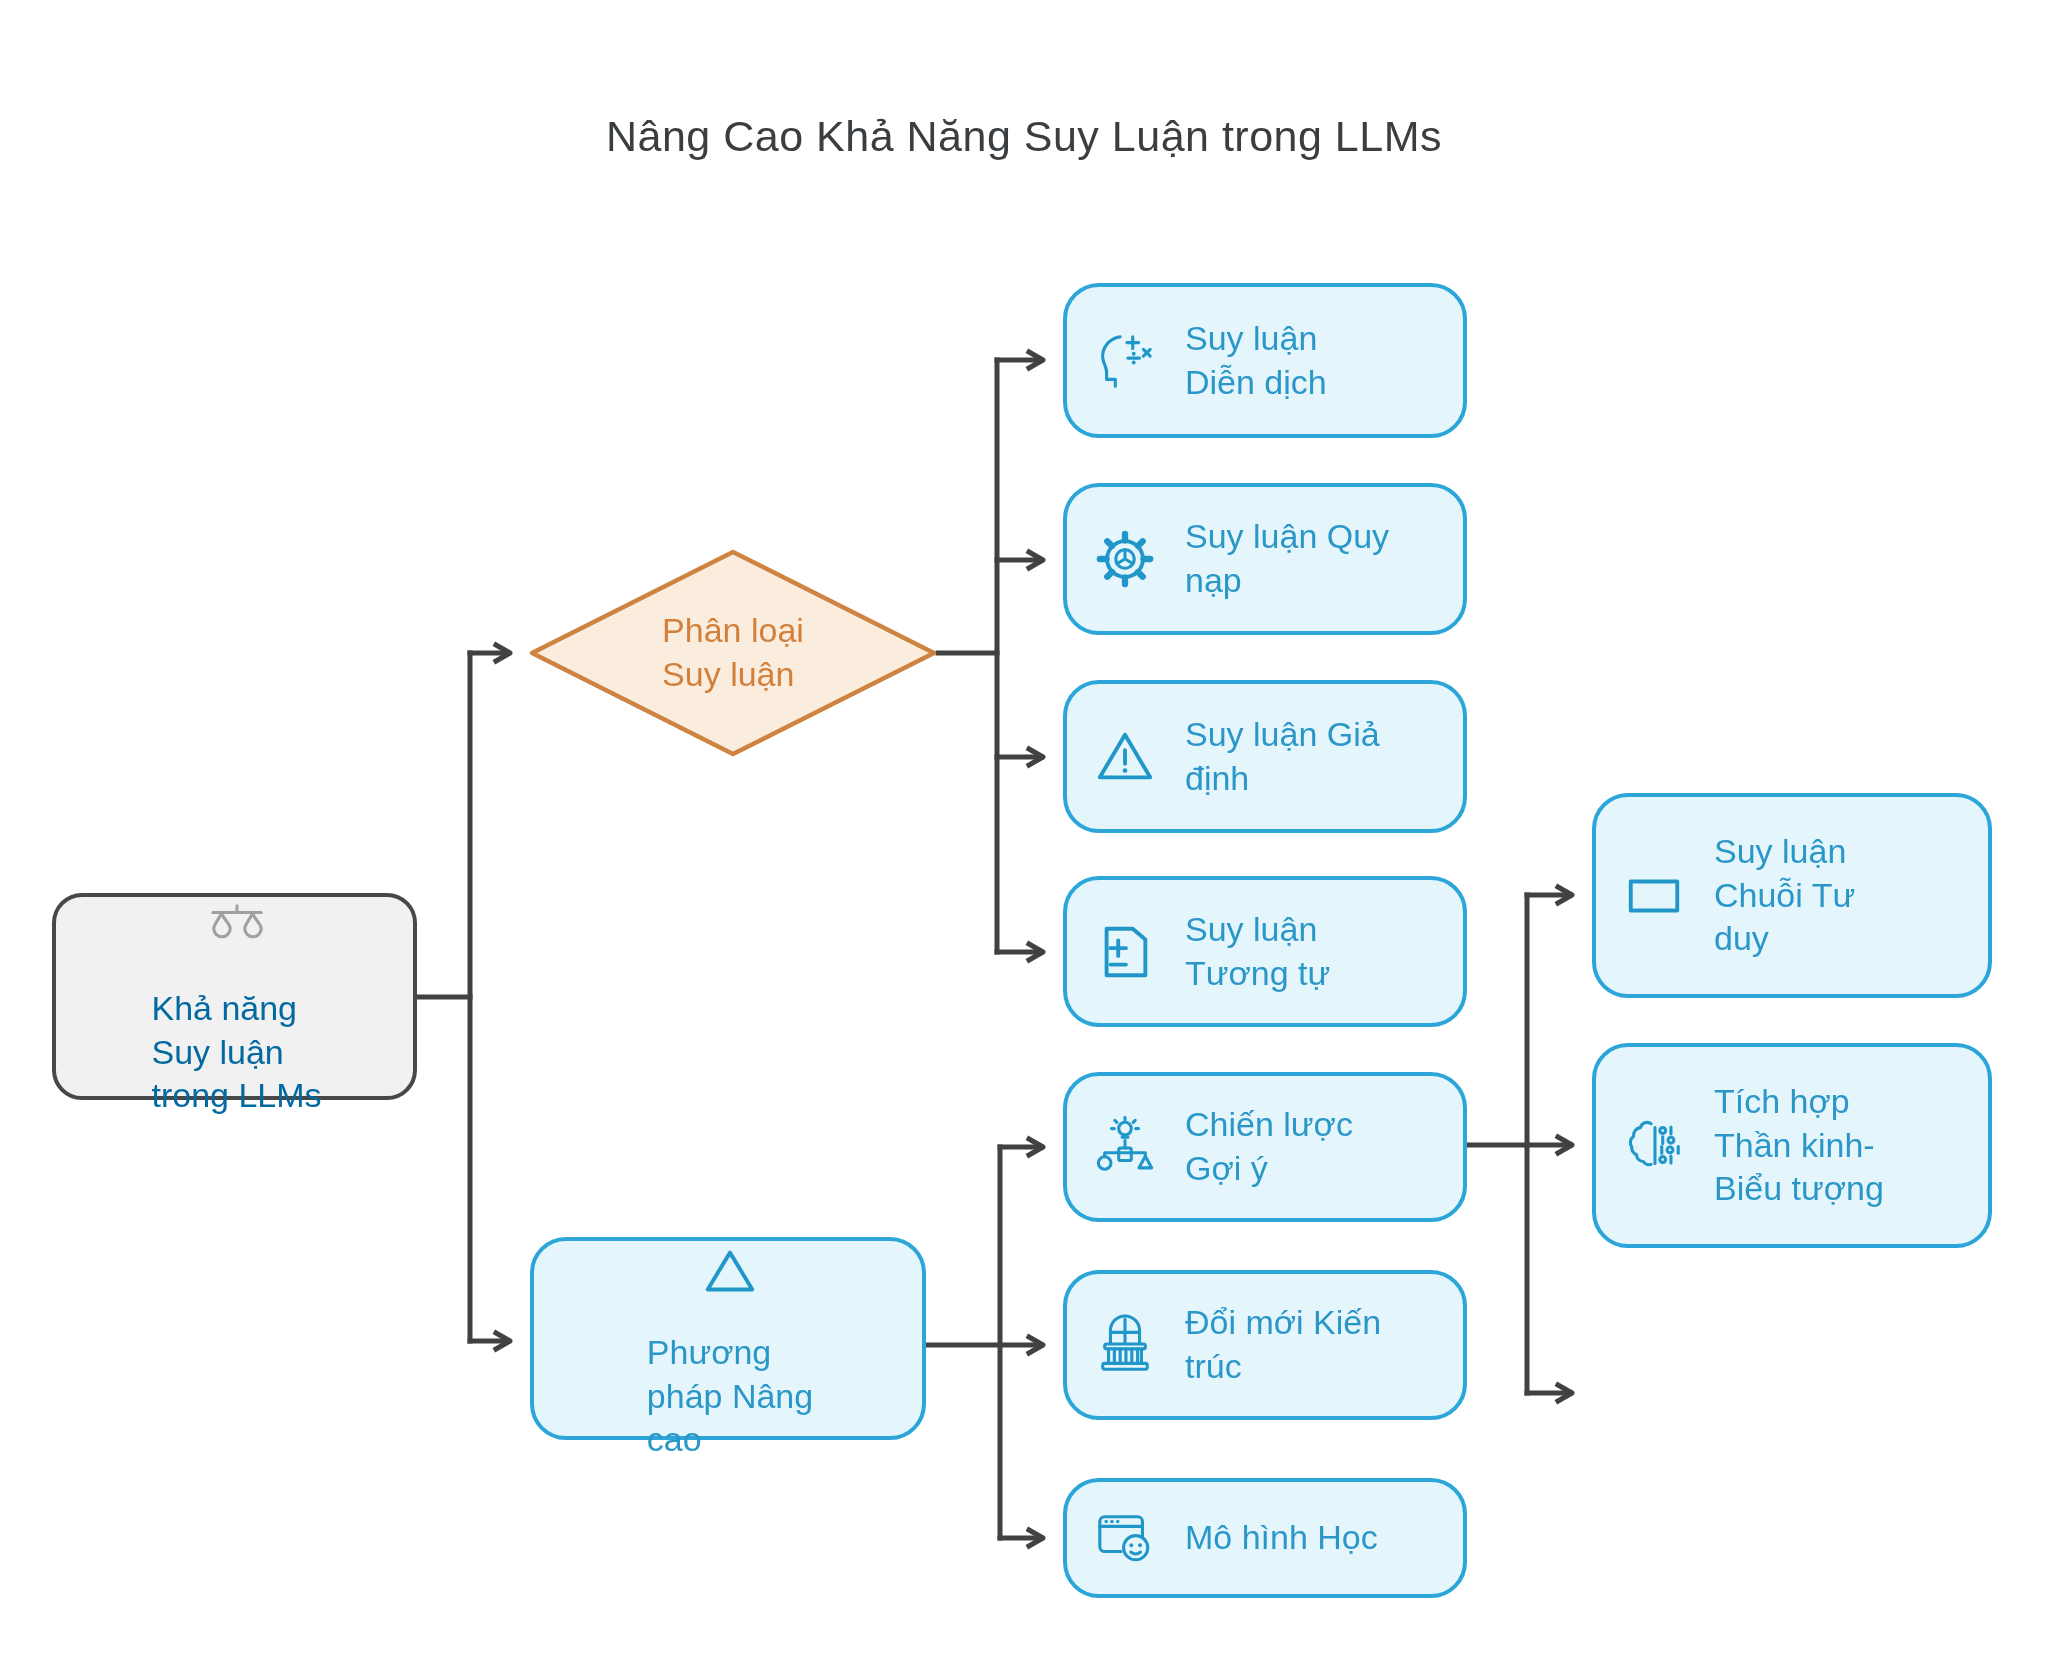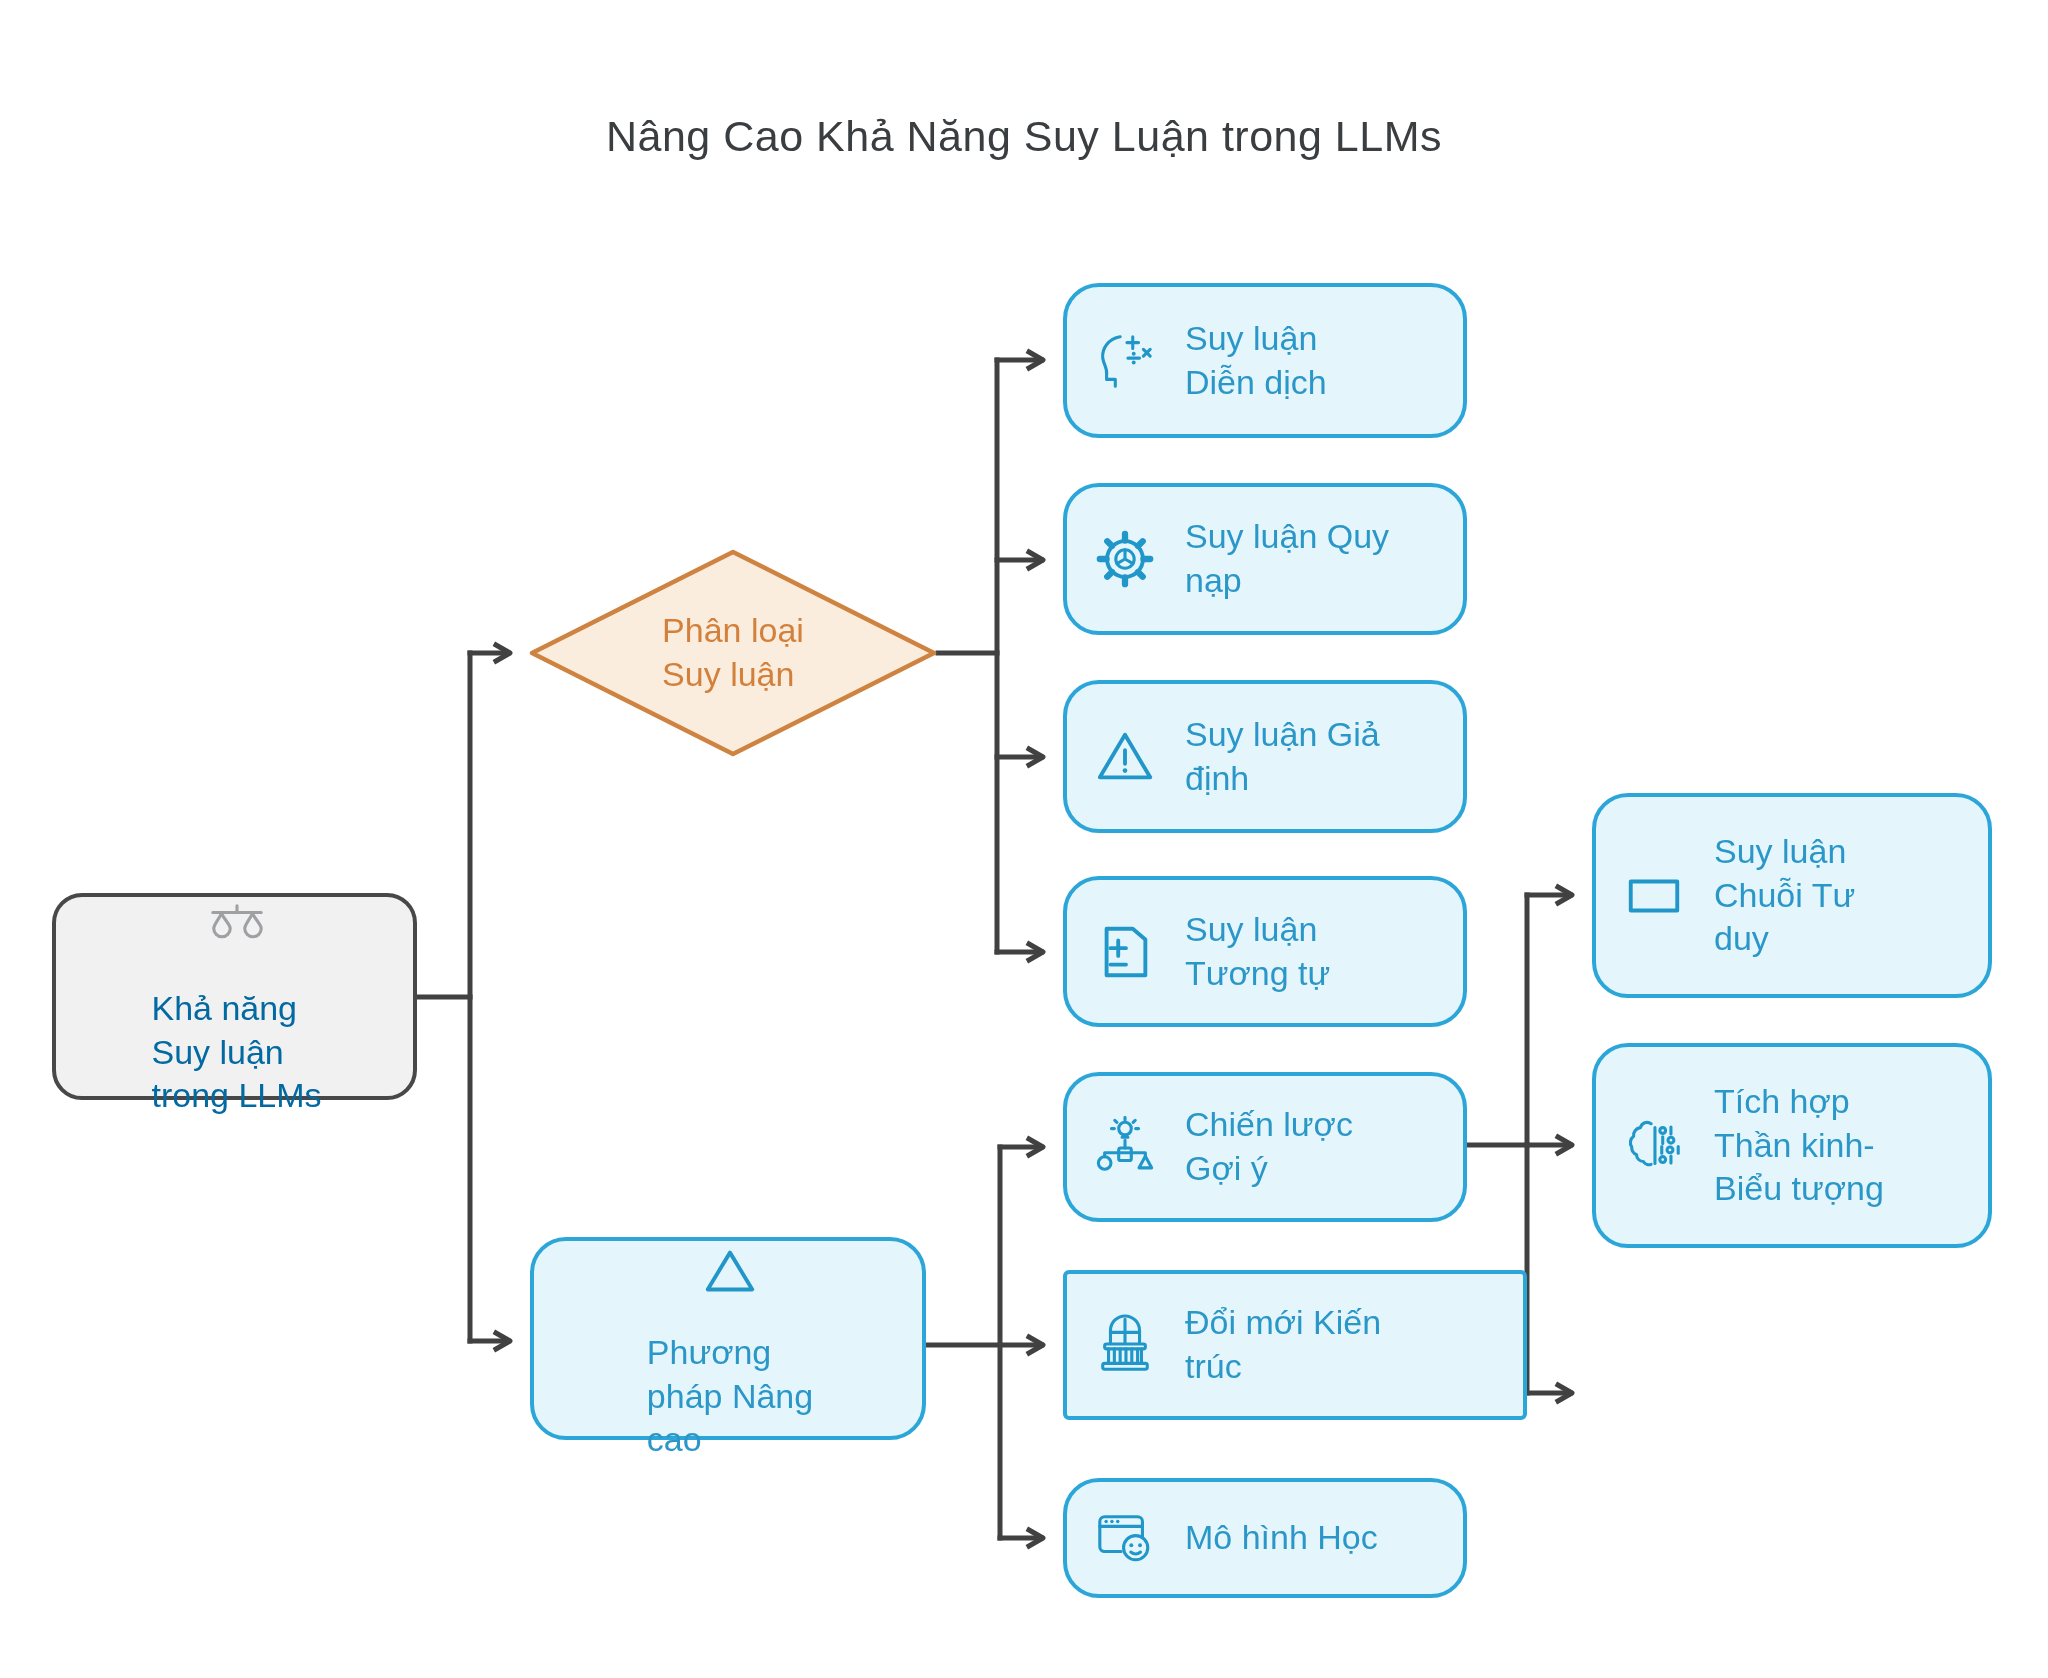--- a/index.html
+++ b/index.html
@@ -41,21 +41,21 @@
   }
   
   #n-root      {left:52px;  top:893px;  width:365px;height:207px;}
   #n-phanloai  {left:528px; top:548px;  width:410px;height:210px;}
   #n-phuongphap{left:530px; top:1237px; width:396px;height:203px;flex-direction:column;}
   #n-diendich  {left:1063px;top:283px;  width:404px;height:155px;}
   #n-quynap    {left:1063px;top:483px;  width:404px;height:152px;}
   #n-giadinh   {left:1063px;top:680px;  width:404px;height:153px;}
   #n-tuongtu   {left:1063px;top:876px;  width:404px;height:151px;}
   #n-chienluoc {left:1063px;top:1072px; width:404px;height:150px;}
-  #n-doimoi    {left:1063px;top:1270px; width:464px;height:150px;border-radius:6px;}
+  #n-doimoi    {left:1063px;top:1270px; width:404px;height:150px;}
   #n-mohinh    {left:1063px;top:1478px; width:404px;height:120px;}
   #n-chuoi     {left:1592px;top:793px;  width:400px;height:205px;}
   #n-tichhop   {left:1592px;top:1043px; width:400px;height:205px;}
   #n-muctieu   {left:1592px;top:1293px; width:400px;height:200px;}
 </style>
 </head>
 <body>
 
 <div class="canvas">
 

